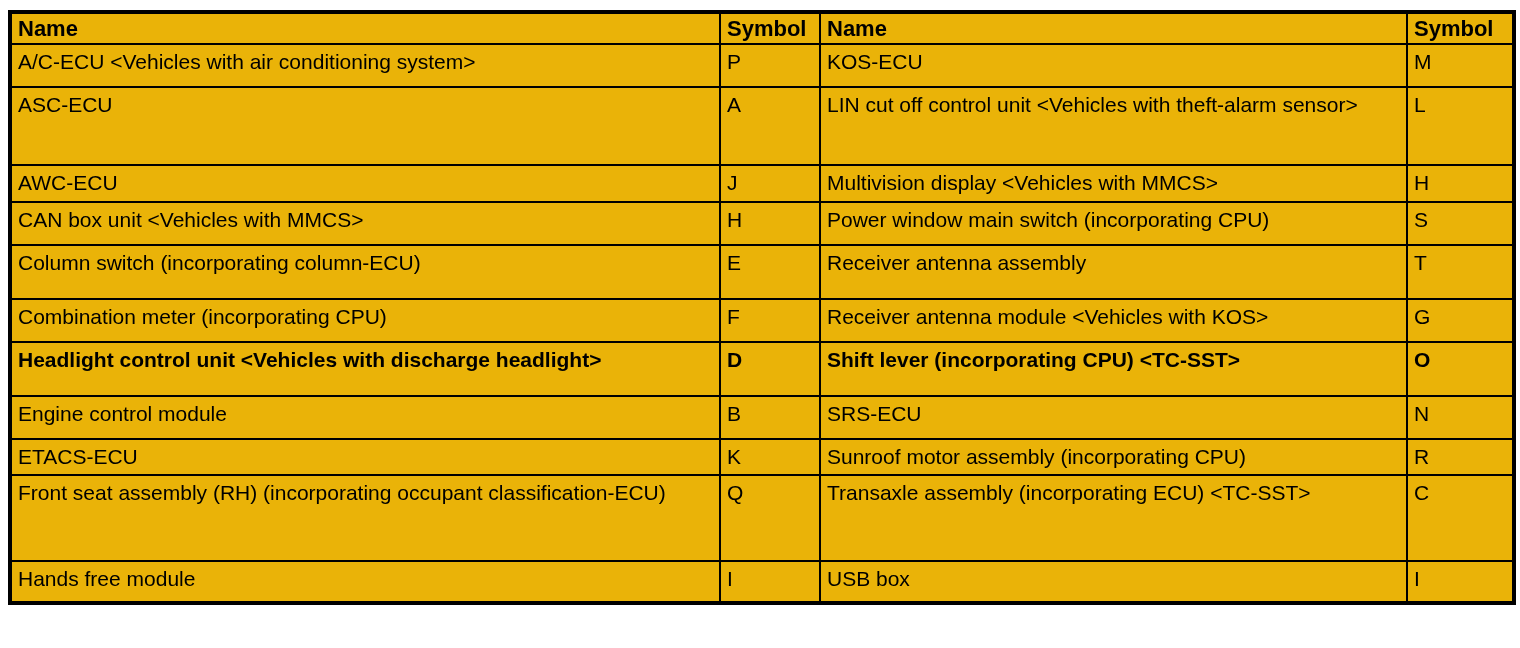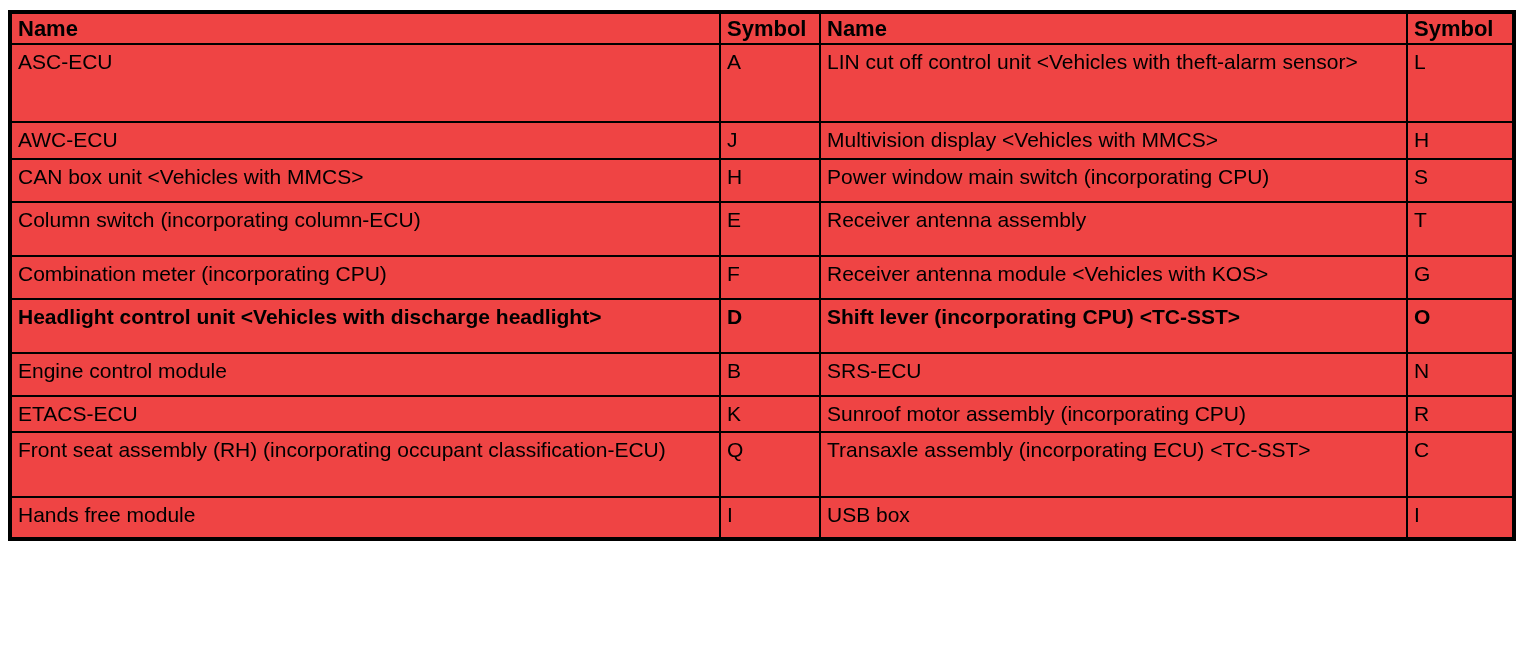--- a/index.html
+++ b/index.html
@@ -17,21 +17,21 @@
     font-family: "Liberation Sans", sans-serif;
     color: #000000;
   }
   table.symbol-table {
     position: absolute;
     left: 8px;
     top: 10px;
     width: 1504px;
     border-collapse: collapse;
     table-layout: fixed;
-    background: #ef4444;
+    background: #eab308;
     border: 4px solid #000000;
   }
   table.symbol-table th,
   table.symbol-table td {
     border: 2px solid #000000;
     vertical-align: top;
     text-align: left;
     padding: 2px 4px 2px 6px;
     font-size: 21px;
     line-height: 29px;
@@ -63,20 +63,26 @@
     </colgroup>
     <thead>
       <tr style="height:31px;">
         <th>Name</th>
         <th>Symbol</th>
         <th>Name</th>
         <th>Symbol</th>
       </tr>
     </thead>
     <tbody id="table-body">
+    <tr style="height: 43px;">
+      <td>A/C-ECU &lt;Vehicles with air conditioning system&gt;</td>
+      <td>P</td>
+      <td>KOS-ECU</td>
+      <td>M</td>
+    </tr>
         <tr style="height: 78px; margin-top: 16px;">
       <td>ASC-ECU</td>
       <td>A</td>
       <td>LIN cut off control unit &lt;Vehicles with theft-alarm sensor&gt;</td>
       <td>L</td>
     </tr>
         <tr style="height: 37px; margin-top: 8px;">
       <td>AWC-ECU</td>
       <td>J</td>
       <td>Multivision display &lt;Vehicles with MMCS&gt;</td>
@@ -111,21 +117,21 @@
       <td>B</td>
       <td>SRS-ECU</td>
       <td>N</td>
     </tr>
         <tr style="height: 36px; margin-left: 23px;">
       <td>ETACS-ECU</td>
       <td>K</td>
       <td>Sunroof motor assembly (incorporating CPU)</td>
       <td>R</td>
     </tr>
-        <tr style="height: 65px;">
+        <tr style="height: 86px;">
       <td>Front seat assembly (RH) (incorporating occupant classification-ECU)</td>
       <td>Q</td>
       <td>Transaxle assembly (incorporating ECU) &lt;TC-SST&gt;</td>
       <td>C</td>
     </tr>
         <tr style="height: 42px;">
       <td>Hands free module</td>
       <td>I</td>
       <td>USB box</td>
       <td>I</td>

